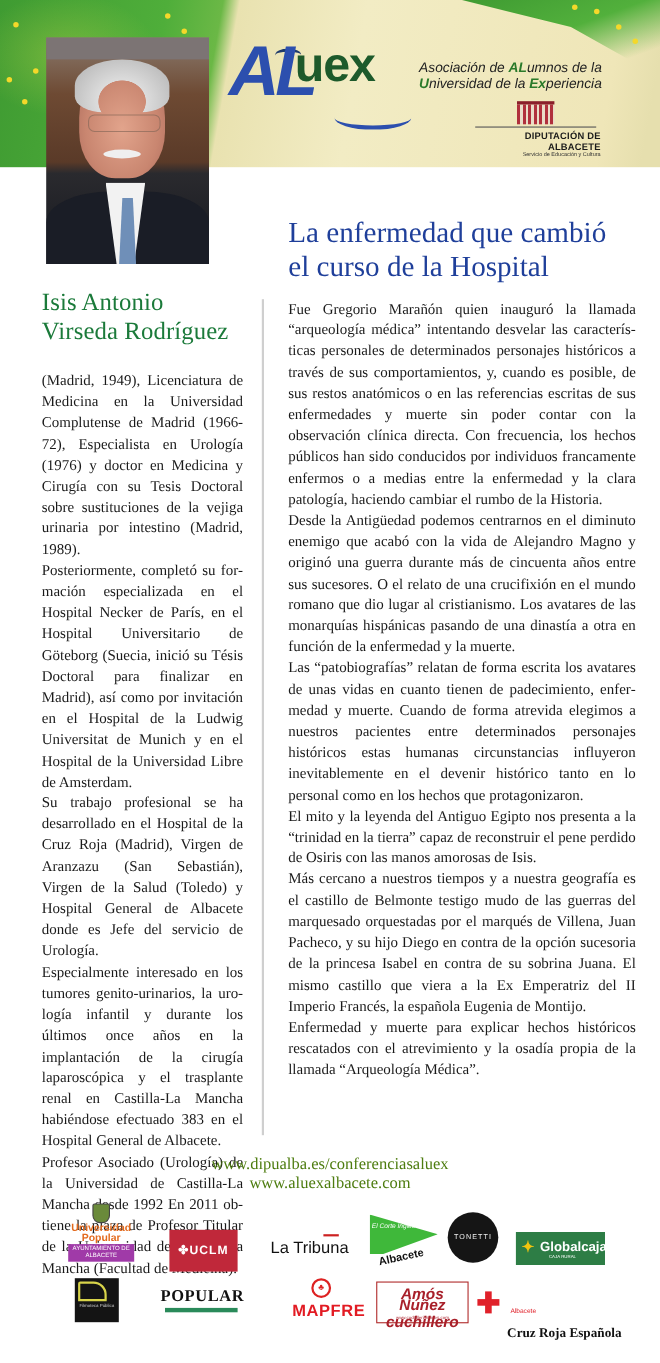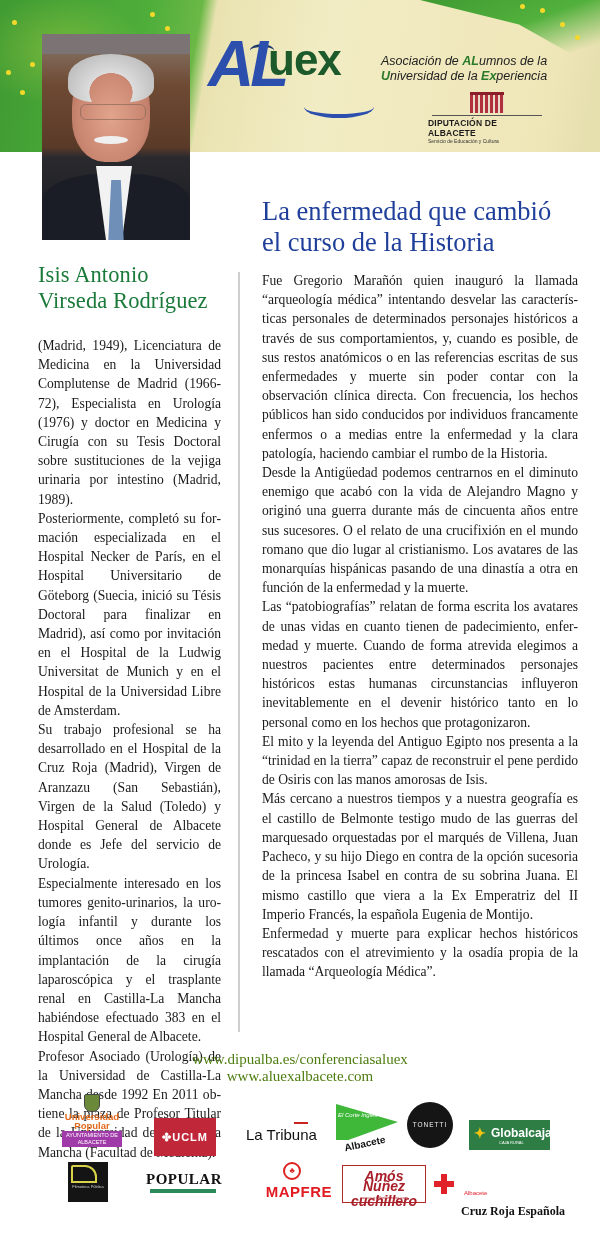--- a/index.html
+++ b/index.html
@@ -46,21 +46,21 @@
     border-bottom: 4px solid #2c4fae; border-radius: 0 0 50% 50%;
   }
   .assoc-line {
     position: absolute; left: 381px; font-family: "Liberation Sans", sans-serif;
     font-size: 12.5px; font-style: italic; color: #222; white-space: nowrap;
   }
   .assoc-line b { color: #2a7a2a; font-weight: bold; }
   .assoc-1 { top: 54px; }
   .assoc-2 { top: 69px; }
   .dipu {
-    position: absolute; left: 428px; top: 92px; width: 118px; text-align: left;
+    position: absolute; left: 428px; top: 92px; width: 118px; text-align: right;
   }
   .dipu-building {
     width: 34px; height: 18px; margin: 0 auto 2px auto; position: relative;
     background: repeating-linear-gradient(90deg, #b0303c 0 3px, #e9dcc8 3px 5px);
     border-top: 3px solid #8a1f2a;
   }
   .dipu-rule { height: 1px; background: #555; margin: 0 4px; }
   .dipu-name {
     font-family: "Liberation Sans", sans-serif; font-size: 8.5px; font-weight: bold;
     color: #1a1a1a; letter-spacing: 0.2px; margin-top: 2px;
@@ -241,21 +241,21 @@
   <p>Posteriormente, completó su for­mación especializada en el Hospi­tal Necker de París, en el Hospital Universitario de Göteborg (Suecia, inició su Tésis Doctoral para fina­lizar en Madrid), así como por invitación en el Hospital de la Ludwig Universitat de Munich y en el Hospital de la Universidad Libre de Amsterdam.</p>
   <p>Su trabajo profesional se ha desa­rrollado en el Hospital de la Cruz Roja (Madrid), Virgen de Aranza­zu (San Sebastián), Virgen de la Salud (Toledo) y Hospital General de Albacete donde es Jefe del ser­vicio de Urología.</p>
   <p>Especialmente interesado en los tumores genito-urinarios, la uro­logía infantil y durante los últimos once años en la implantación de la cirugía laparoscópica y el tras­plante renal en Castilla-La Man­cha habiéndose efectuado 383 en el Hospital General de Albacete.</p>
   <p>Profesor Asociado (Urología) de la Universidad de Castilla-La Mancha desde 1992 En 2011 ob­tiene la plaza de Profesor Titular de la Universidad de Castilla-La Mancha (Facultad de Medicina).</p>
 </div>
 
 <div class="divider"></div>
 
 <div class="article-title">
   <div>La enfermedad que cambió</div>
-  <div>el curso de la Historia</div>
+  <div>el curso de la Hospital</div>
 </div>
 
 <div class="article-body">
   <p>Fue Gregorio Marañón quien inauguró la llamada “arqueología médica” intentando desvelar las caracterís­ticas personales de determinados personajes históricos a través de sus comportamientos, y, cuando es posible, de sus restos anatómicos o en las referencias escritas de sus enfermedades y muerte sin poder contar con la observación clínica directa. Con frecuencia, los hechos públicos han sido conducidos por individuos francamente enfermos o a medias entre la enfermedad y la clara patología, haciendo cambiar el rumbo de la Historia.</p>
   <p>Desde la Antigüedad podemos centrarnos en el diminuto enemigo que acabó con la vida de Alejandro Magno y originó una guerra durante más de cincuenta años entre sus sucesores. O el relato de una crucifixión en el mundo romano que dio lugar al cristianismo. Los avatares de las monarquías hispánicas pasando de una dinastía a otra en función de la enfermedad y la muerte.</p>
   <p>Las “patobiografías” relatan de forma escrita los avatares de unas vidas en cuanto tienen de padecimiento, enfer­medad y muerte. Cuando de forma atrevida elegimos a nuestros pacientes entre determinados personajes históricos estas humanas circunstancias influyeron inevitablemente en el devenir histórico tanto en lo personal como en los hechos que protagonizaron.</p>
   <p>El mito y la leyenda del Antiguo Egipto nos presenta a la “trinidad en la tierra” capaz de reconstruir el pene perdido de Osiris con las manos amorosas de Isis.</p>
   <p>Más cercano a nuestros tiempos y a nuestra geografía es el castillo de Belmonte testigo mudo de las guerras del marquesado orquestadas por el marqués de Villena, Juan Pacheco, y su hijo Diego en contra de la opción sucesoria de la princesa Isabel en contra de su sobrina Juana. El mismo castillo que viera a la Ex Emperatriz del II Imperio Francés, la española Eugenia de Montijo.</p>
   <p>Enfermedad y muerte para explicar hechos históricos rescatados con el atrevimiento y la osadía propia  de la llamada “Arqueología Médica”.</p>
 </div>

